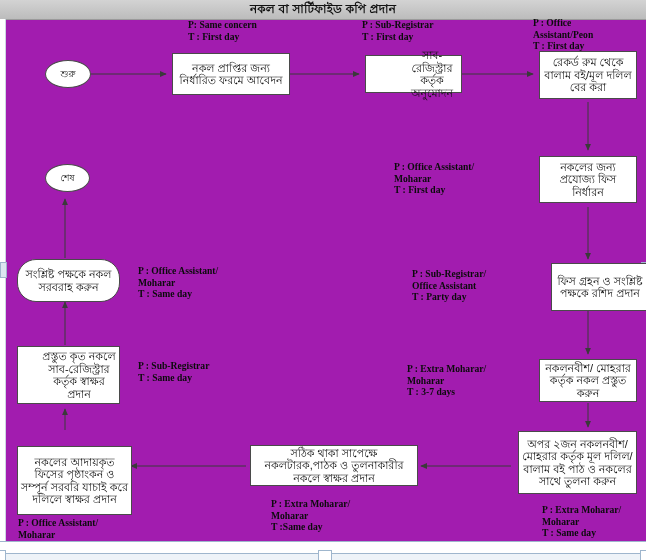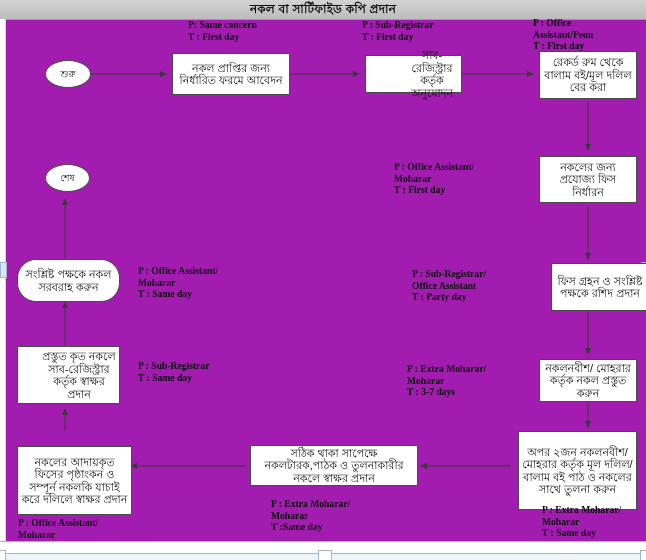--- a/index.html
+++ b/index.html
@@ -148,30 +148,30 @@
     </div>
 
     <div class="node" style="left:534px;top:244px;width:98px;height:48px;margin-left:12px;">
       <span>ফিস গ্রহন ও সংশ্লিষ্ট পক্ষকে রশিদ প্রদান</span>
     </div>
 
     <div class="node" style="left:534px;top:340px;width:98px;height:43px;">
       <span>নকলনবীশ/ মোহরার কর্তৃক নকল প্রস্তুত করুন</span>
     </div>
 
-    <div class="node" style="left:513px;top:412px;width:119px;height:79px;">
+    <div class="node" style="left:513px;top:412px;width:119px;height:63px;">
       <span>অপর ২জন নকলনবীশ/ মোহরার কর্তৃক মূল দলিল/বালাম বই পাঠ ও নকলের সাথে তুলনা করুন</span>
     </div>
 
     <div class="node" style="left:245px;top:426px;width:168px;height:41px;">
       <span>সঠিক থাকা সাপেক্ষে নকলটারক,পাঠক ও তুলনাকারীর নকলে স্বাক্ষর প্রদান</span>
     </div>
 
     <div class="node" style="left:12px;top:427px;width:115px;height:69px;">
-      <span>নকলের আদায়কৃত ফিসের পৃষ্ঠাংকন ও সম্পূর্ন নকলকি যাচাই করে দলিলে স্বাক্ষর প্রদান</span>
+      <span>নকলের আদায়কৃত ফিসের পৃষ্ঠাংকন ও সম্পূর্ন সরবরি যাচাই করে দলিলে স্বাক্ষর প্রদান</span>
     </div>
 
     <div class="node" style="left:12px;top:327px;width:103px;height:58px;padding-left:24px;">
       <span>প্রস্তুত কৃত নকলে সাব-রেজিস্ট্রার কর্তৃক স্বাক্ষর প্রদান</span>
     </div>
 
     <div class="node" style="left:12px;top:240px;width:103px;height:43px;border-radius:19px;">
       <span>সংশ্লিষ্ট পক্ষকে নকল সরবরাহ করুন</span>
     </div>
 

